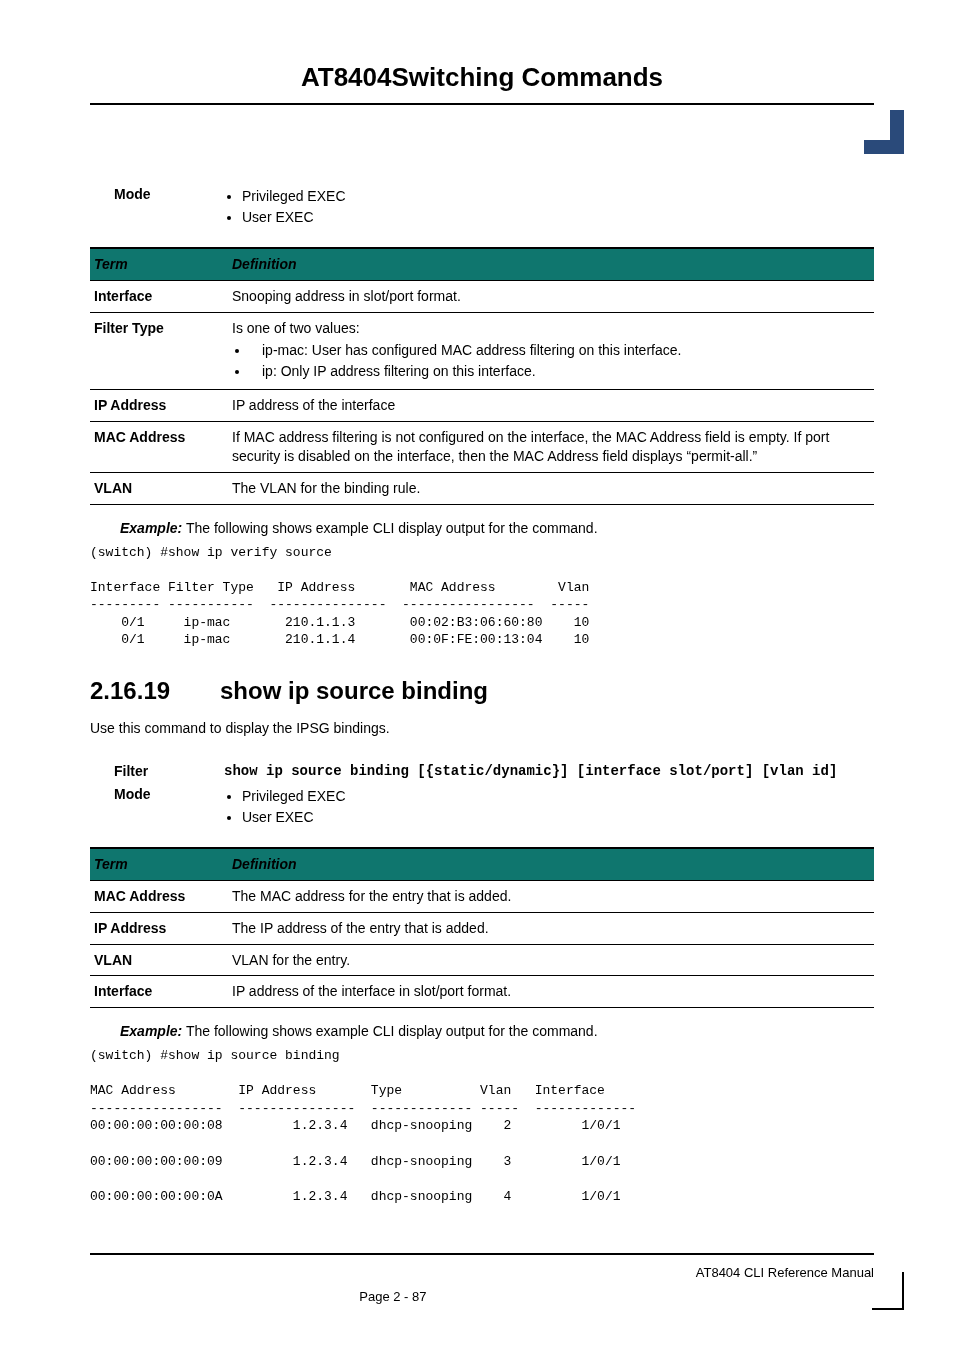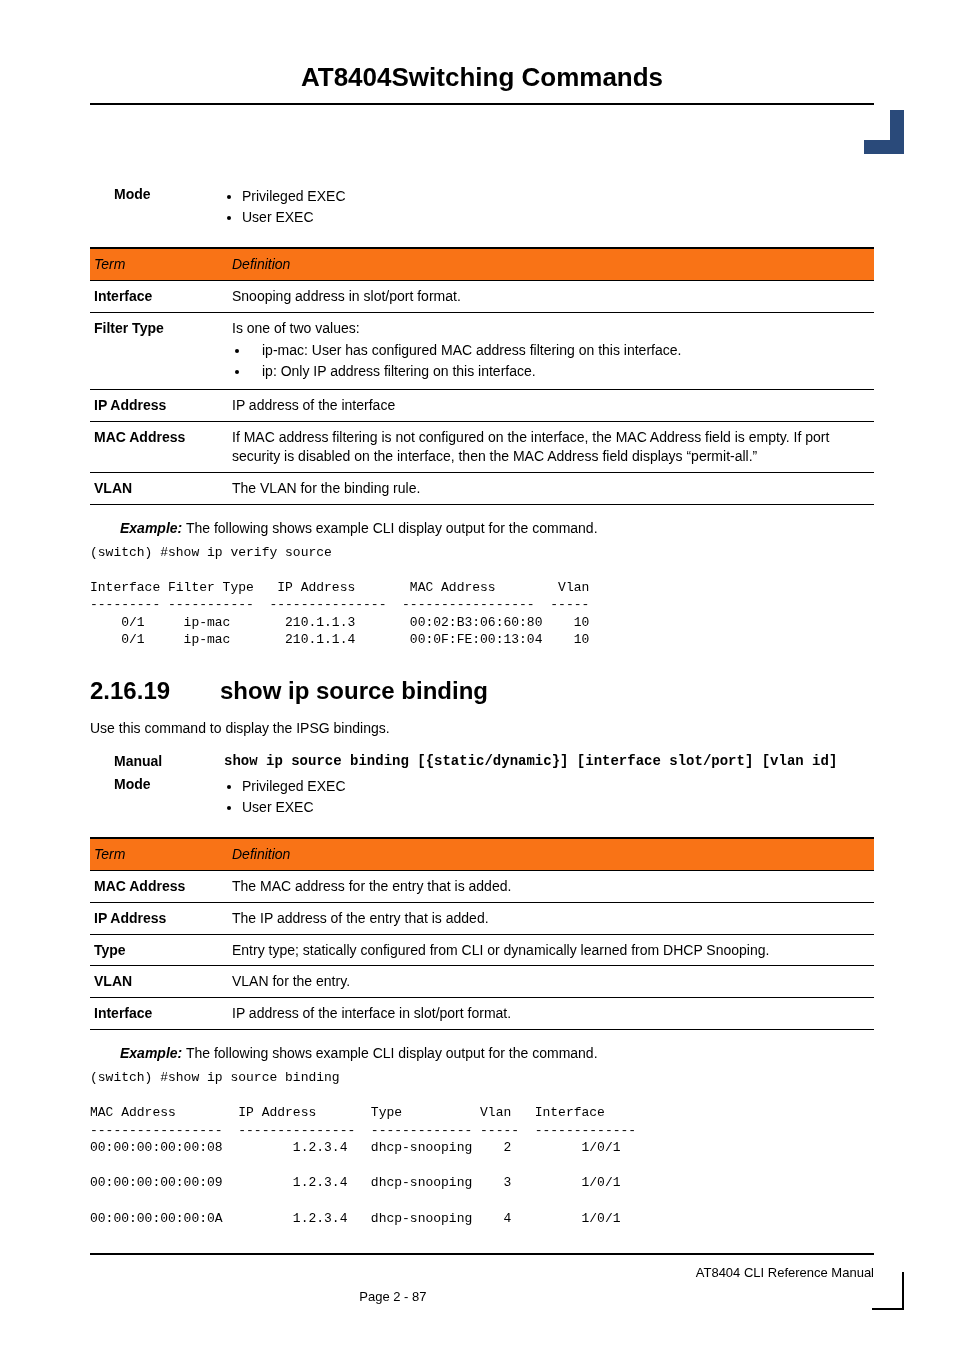--- a/index.html
+++ b/index.html
@@ -82,24 +82,24 @@
     margin: 18px 0 8px 0;
   }
   table.defs th, table.defs td {
     text-align: left;
     vertical-align: top;
     padding: 6px 4px;
     font-size: 14px;
   }
   table.defs thead th {
     font-style: italic;
-    font-weight: normal;
+    font-weight: bold;
     border-top: 2px solid #000;
     border-bottom: 1.5px solid #000;
-    background: #f97316;
+    background: #0f766e;
   }
   table.defs tbody td {
     border-top: 1px solid #000;
   }
   table.defs tbody tr:last-child td {
     border-bottom: 1.5px solid #000;
   }
   table.defs td:first-child {
     font-weight: bold;
     width: 130px;
@@ -129,21 +129,21 @@
   h2.section {
     font-size: 24px;
     font-weight: bold;
     margin: 26px 0 12px 0;
   }
   h2.section .num {
     display: inline-block;
     width: 130px;
   }
   p.body {
-    margin: 10px 0 14px 0;
+    margin: 10px 0 24px 0;
   }
 
   .code { font-family: "Courier New", Courier, monospace; font-weight: bold; }
 
   .footer {
     position: absolute;
     bottom: 46px;
     left: 90px;
     right: 80px;
   }
@@ -245,21 +245,21 @@
     0/1     ip-mac       210.1.1.3       00:02:B3:06:60:80    10
     0/1     ip-mac       210.1.1.4       00:0F:FE:00:13:04    10</pre>
 
     <h2 class="section">
       <span class="num">2.16.19</span><span>show ip source binding</span>
     </h2>
 
     <p class="body">Use this command to display the IPSG bindings.</p>
 
     <div class="kv-row">
-      <div class="kv-label">Manual</div>
+      <div class="kv-label">Filter</div>
       <div class="kv-value code">show ip source binding [{static/dynamic}] [interface slot/port] [vlan id]</div>
     </div>
 
     <div class="kv-row">
       <div class="kv-label">Mode</div>
       <div class="kv-value">
         <ul>
           <li>Privileged EXEC</li>
           <li>User EXEC</li>
         </ul>
@@ -276,24 +276,20 @@
       <tbody>
         <tr>
           <td>MAC Address</td>
           <td>The MAC address for the entry that is added.</td>
         </tr>
         <tr>
           <td>IP Address</td>
           <td>The IP address of the entry that is added.</td>
         </tr>
         <tr>
-          <td>Type</td>
-          <td>Entry type; statically configured from CLI or dynamically learned from DHCP Snooping.</td>
-        </tr>
-        <tr>
           <td>VLAN</td>
           <td>VLAN for the entry.</td>
         </tr>
         <tr>
           <td>Interface</td>
           <td>IP address of the interface in slot/port format.</td>
         </tr>
       </tbody>
     </table>
 

